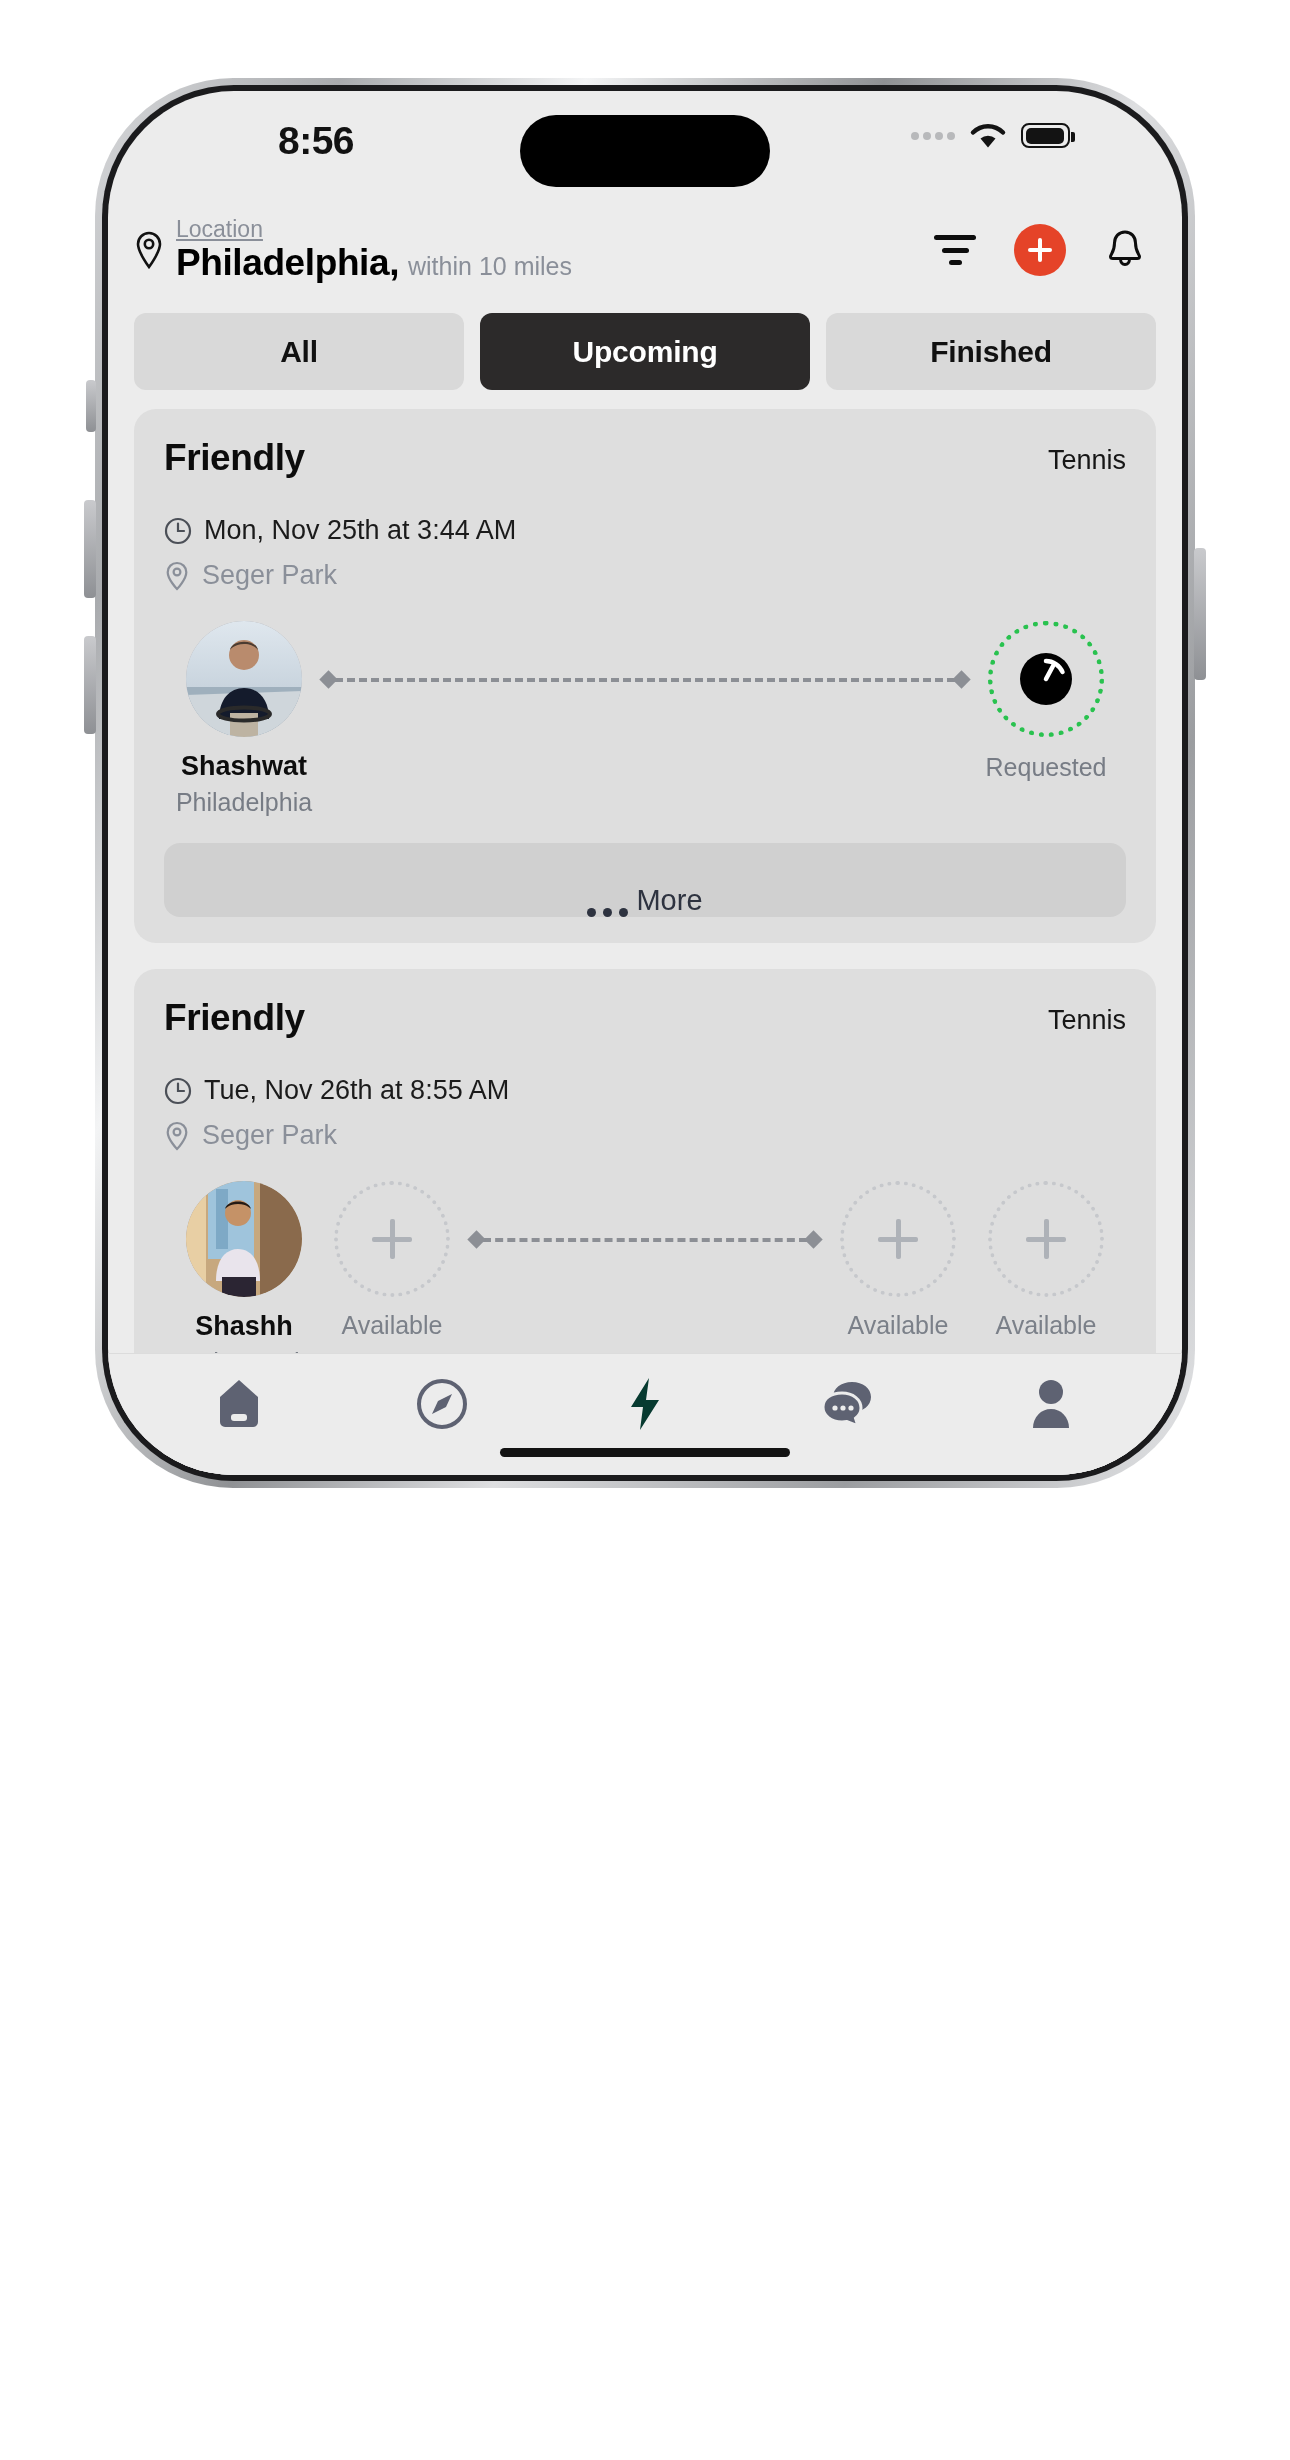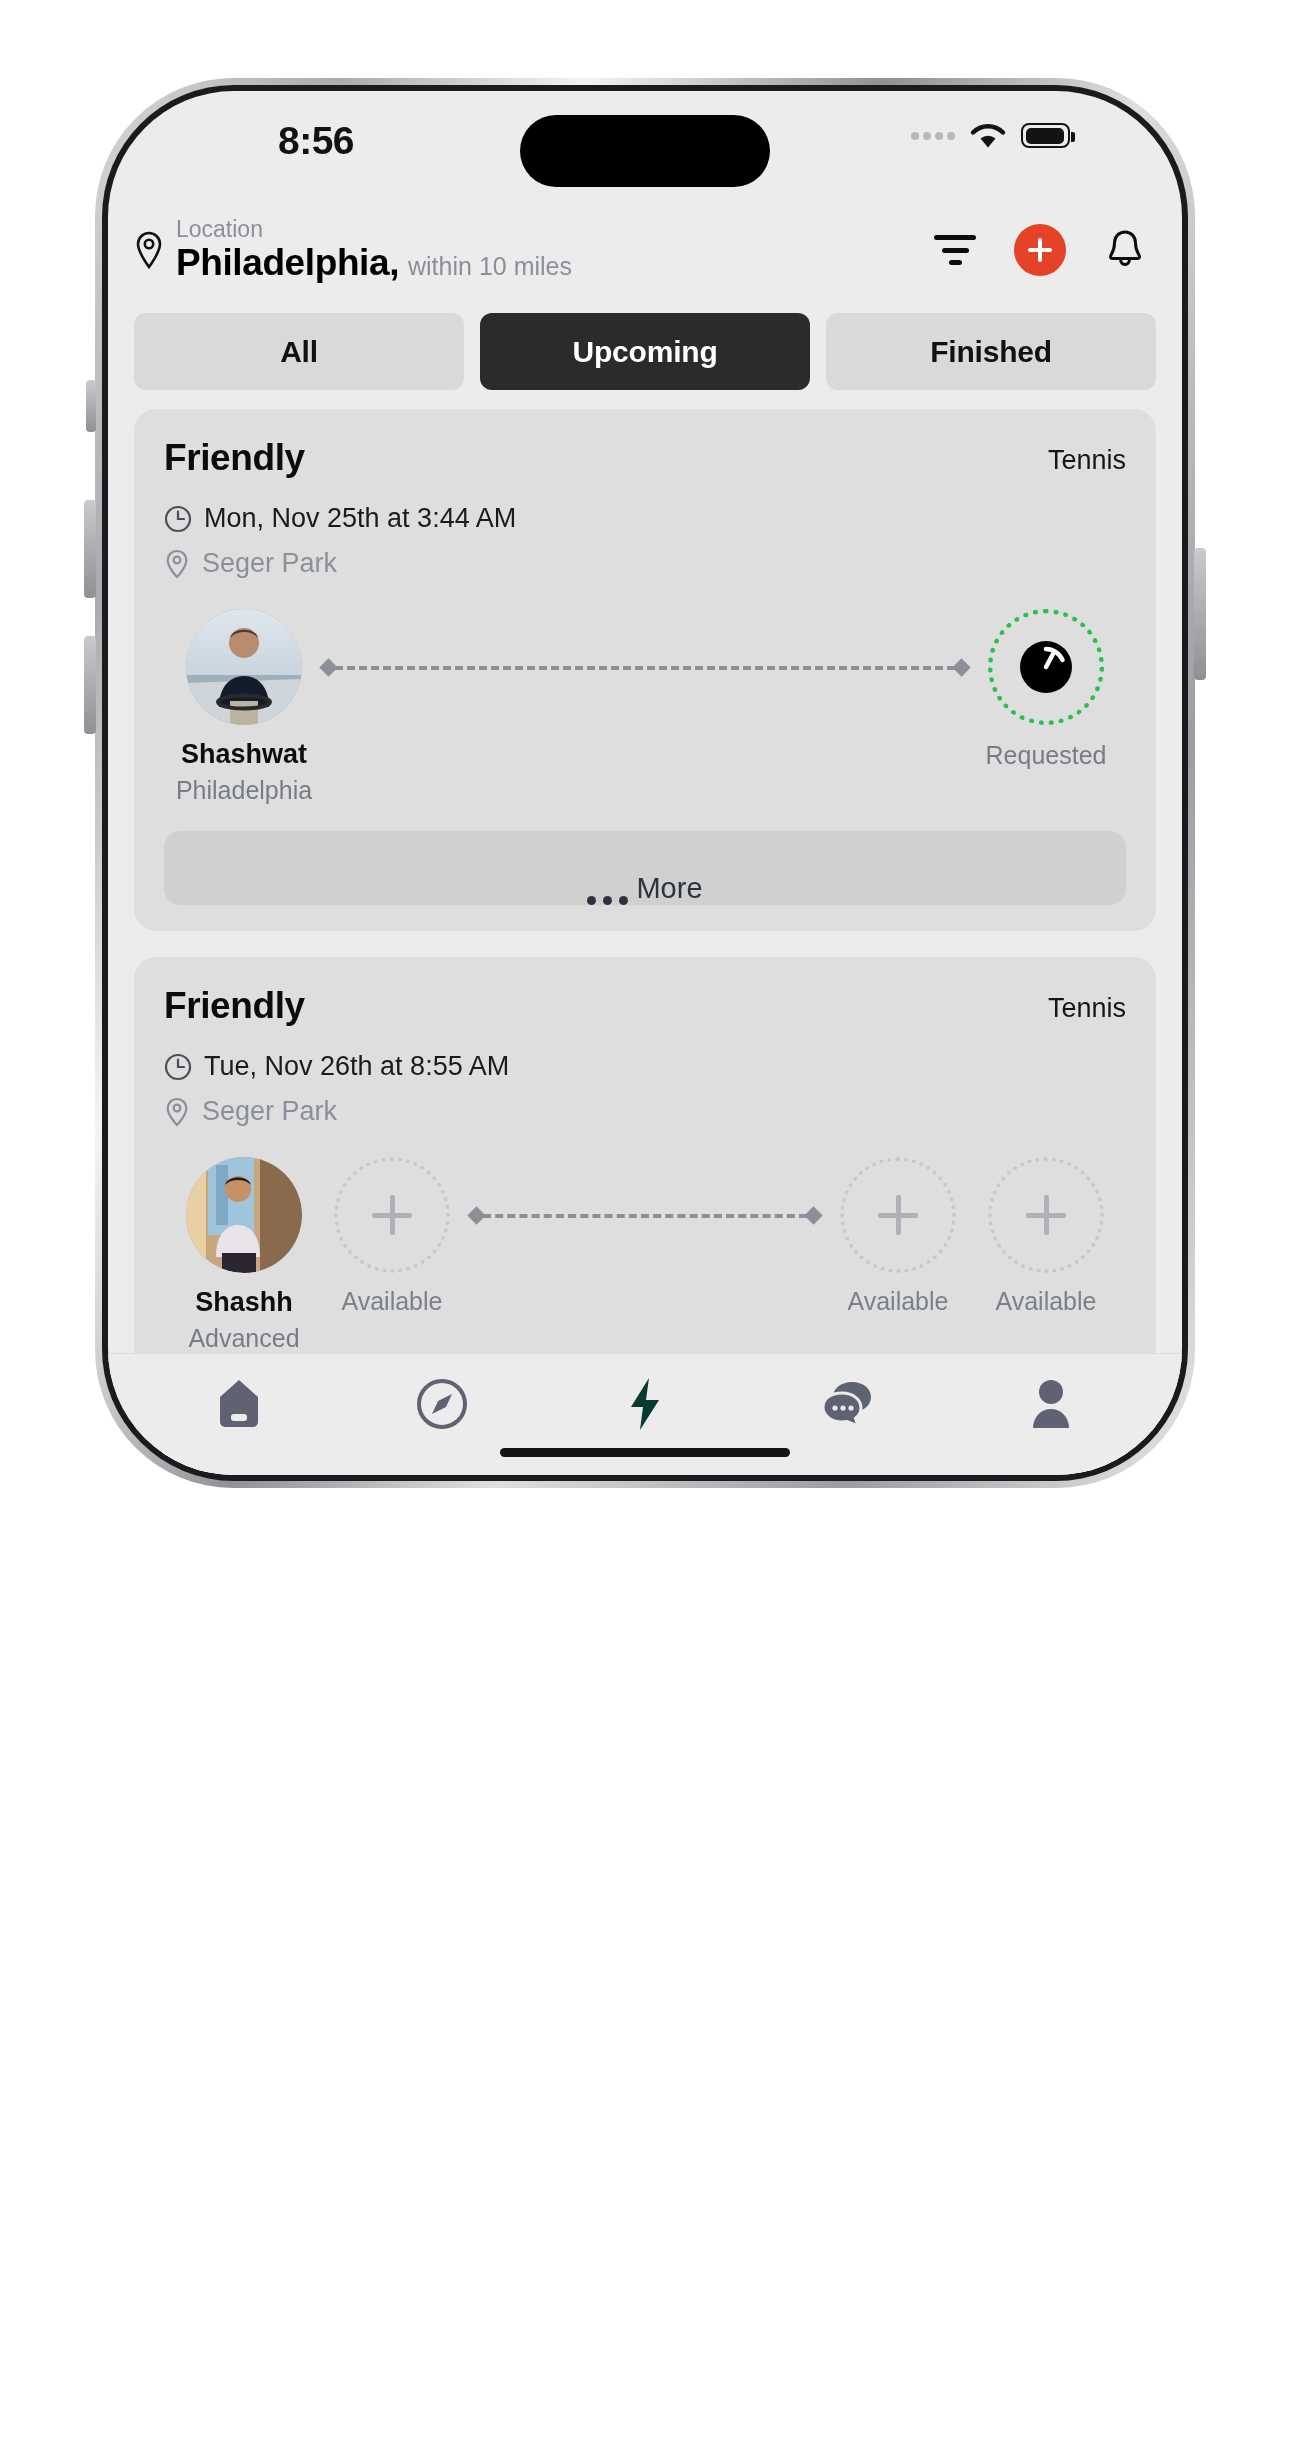--- a/index.html
+++ b/index.html
@@ -48,21 +48,21 @@
   .sig-dots{ display:flex; gap:4px; align-items:flex-end; }
   .sig-dots i{ width:8px;height:8px;background:#b8b9bb;border-radius:50%; display:block;}
   .battery{ width:49px;height:25px;border:2.5px solid #131313;border-radius:8px;position:relative;}
   .battery::after{content:"";position:absolute;right:-7px;top:7px;width:4px;height:10px;background:#131313;border-radius:0 2px 2px 0;}
   .battery i{position:absolute;left:2.5px;top:2.5px;bottom:2.5px;width:38px;background:#131313;border-radius:5px;display:block;}
 
   
   .app-header{ position:absolute; left:0; top:110px; width:100%; height:98px; display:flex; align-items:center; padding:0 36px 0 26px; }
   .loc-wrap{ display:flex; align-items:center; gap:12px; flex:1; }
   .loc-text{ display:flex; flex-direction:column; }
-  .loc-label{ font-size:23px; color:#8a8f99; line-height:1.15; font-weight:400; }
+  .loc-label{ font-size:23px; color:#8a8f99; line-height:1.15; font-weight:400;text-decoration:underline; }
   .loc-main{ display:flex; align-items:baseline; gap:9px; }
   .loc-city{ font-size:37px; font-weight:700; color:#000000; letter-spacing:-0.4px; }
   .loc-radius{ font-size:25px; color:#8a8f99; }
   .hdr-actions{ display:flex; align-items:center; gap:38px; }
   .icon-filter{ width:42px;height:30px; display:flex;flex-direction:column;align-items:center;justify-content:space-between; }
   .icon-filter span{ background:#0d0d0d; height:5px; border-radius:3px; display:block; }
   .icon-filter span:nth-child(1){ width:42px; }
   .icon-filter span:nth-child(2){ width:27px; }
   .icon-filter span:nth-child(3){ width:13px; }
   .fab-add{ width:52px;height:52px;border-radius:50%;background:#e54328;display:flex;align-items:center;justify-content:center;}
@@ -79,21 +79,21 @@
   }
   .tab.active{ background:#2c2a2a; color:#fff; }
 
   
   .content{ position:absolute; left:0; top:318px; right:0; bottom:122px; padding:0 26px; }
   .card{ background:#dedede; border-radius:22px; padding:28px 30px 26px 30px; margin-bottom:26px; position:relative;}
   .card-top{ display:flex; align-items:flex-start; justify-content:space-between; }
   .card-title{ font-size:37px; font-weight:700; color:#0c0c0c; letter-spacing:-0.4px; }
   .card-sport{ font-size:27px; color:#161616; padding-top:8px; }
   .meta-row{ display:flex; align-items:center; gap:12px; margin-top:14px; }
-  .meta-row.first{ margin-top:24px; }
+  .meta-row.first{ margin-top:36px; }
   .meta-text{ font-size:27px; color:#1b1b1b; }
   .meta-text.muted{ color:#8a8f99; }
   .ico{ flex:none; display:block; }
 
   .players{ display:flex; align-items:flex-start; margin-top:30px; padding:0 6px; }
   .player{ width:148px; display:flex; flex-direction:column; align-items:center; }
   .avatar{ width:116px;height:116px;border-radius:50%;overflow:hidden; background:#b9bcc2; position:relative; }
   .avatar svg{ display:block; }
   .player-name{ font-size:27px; font-weight:700; color:#0d0d0d; margin-top:14px; }
   .player-rank{ font-size:25px; color:#777c85; margin-top:6px; }

